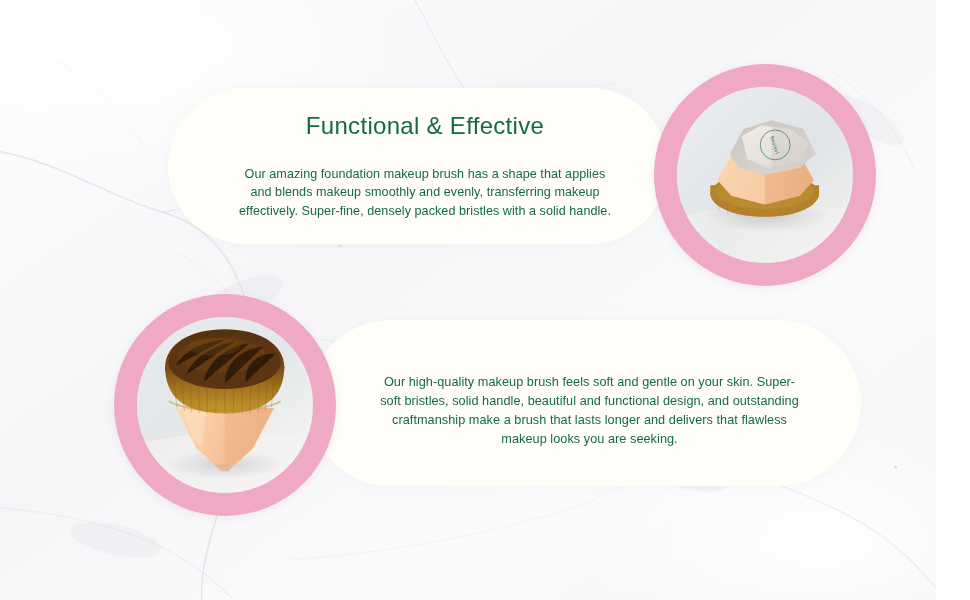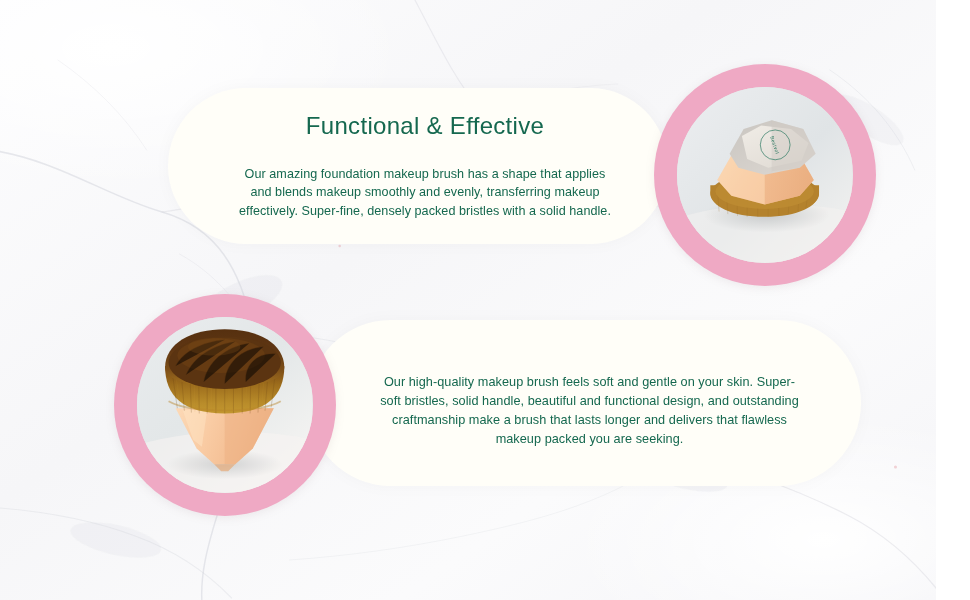--- a/index.html
+++ b/index.html
@@ -216,21 +216,21 @@
         <g transform="translate(112 66)">
           <circle cx="0" cy="0" r="17" fill="none" stroke="#2d7a62" stroke-width="1.1" opacity=".72"></circle>
           <text class="logo-text" x="0" y="2.5" text-anchor="middle" transform="rotate(72)">Bestvol</text>
         </g>
       </svg>
     </div>
   </div>
 
   <div class="card" id="card-bottom">
     <div class="card-inner">
-      <div class="body-text">Our high-quality makeup brush feels soft and gentle on your skin. Super-soft bristles, solid handle, beautiful and functional design, and outstanding craftmanship make a brush that lasts longer and delivers that flawless makeup packed you are seeking.</div>
+      <div class="body-text">Our high-quality makeup brush feels soft and gentle on your skin. Super-soft bristles, solid handle, beautiful and functional design, and outstanding craftmanship make a brush that lasts longer and delivers that flawless makeup looks you are seeking.</div>
     </div>
   </div>
 
   <div class="photo-circle" id="circle-bottom">
     <div class="photo-inner">
       <svg viewBox="0 0 200 200" preserveAspectRatio="xMidYMid slice">
         <defs>
           <linearGradient id="bgBot" x1="0" y1="0" x2="0.8" y2="1">
             <stop offset="0%" stop-color="#e9ecee"></stop>
             <stop offset="50%" stop-color="#e3e7e8"></stop>

